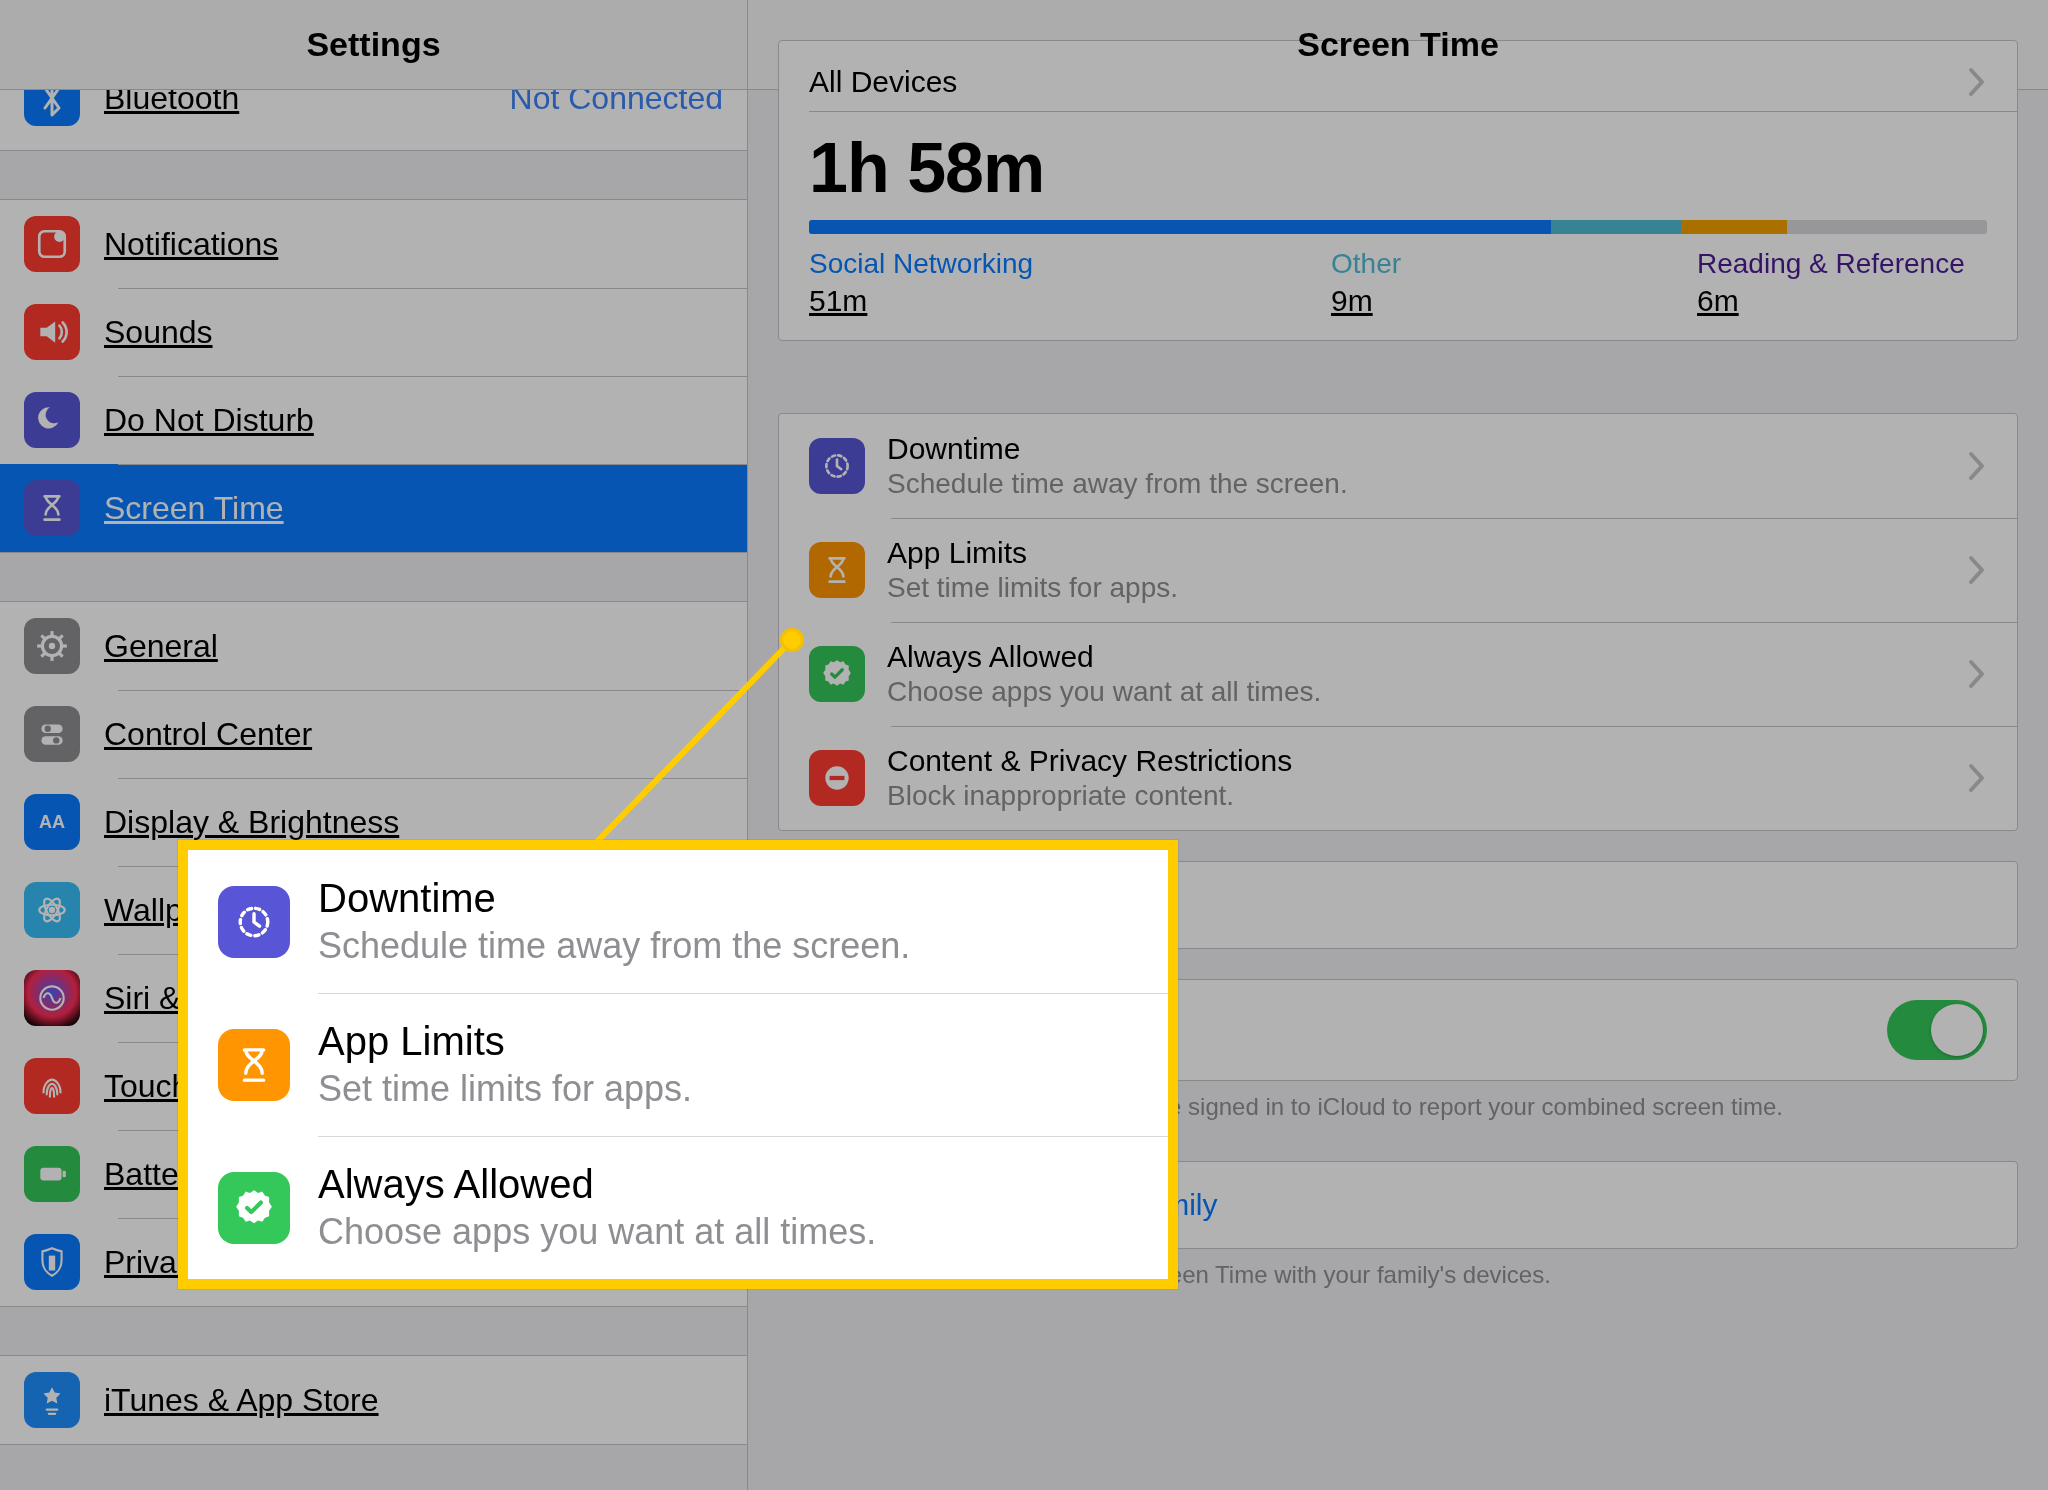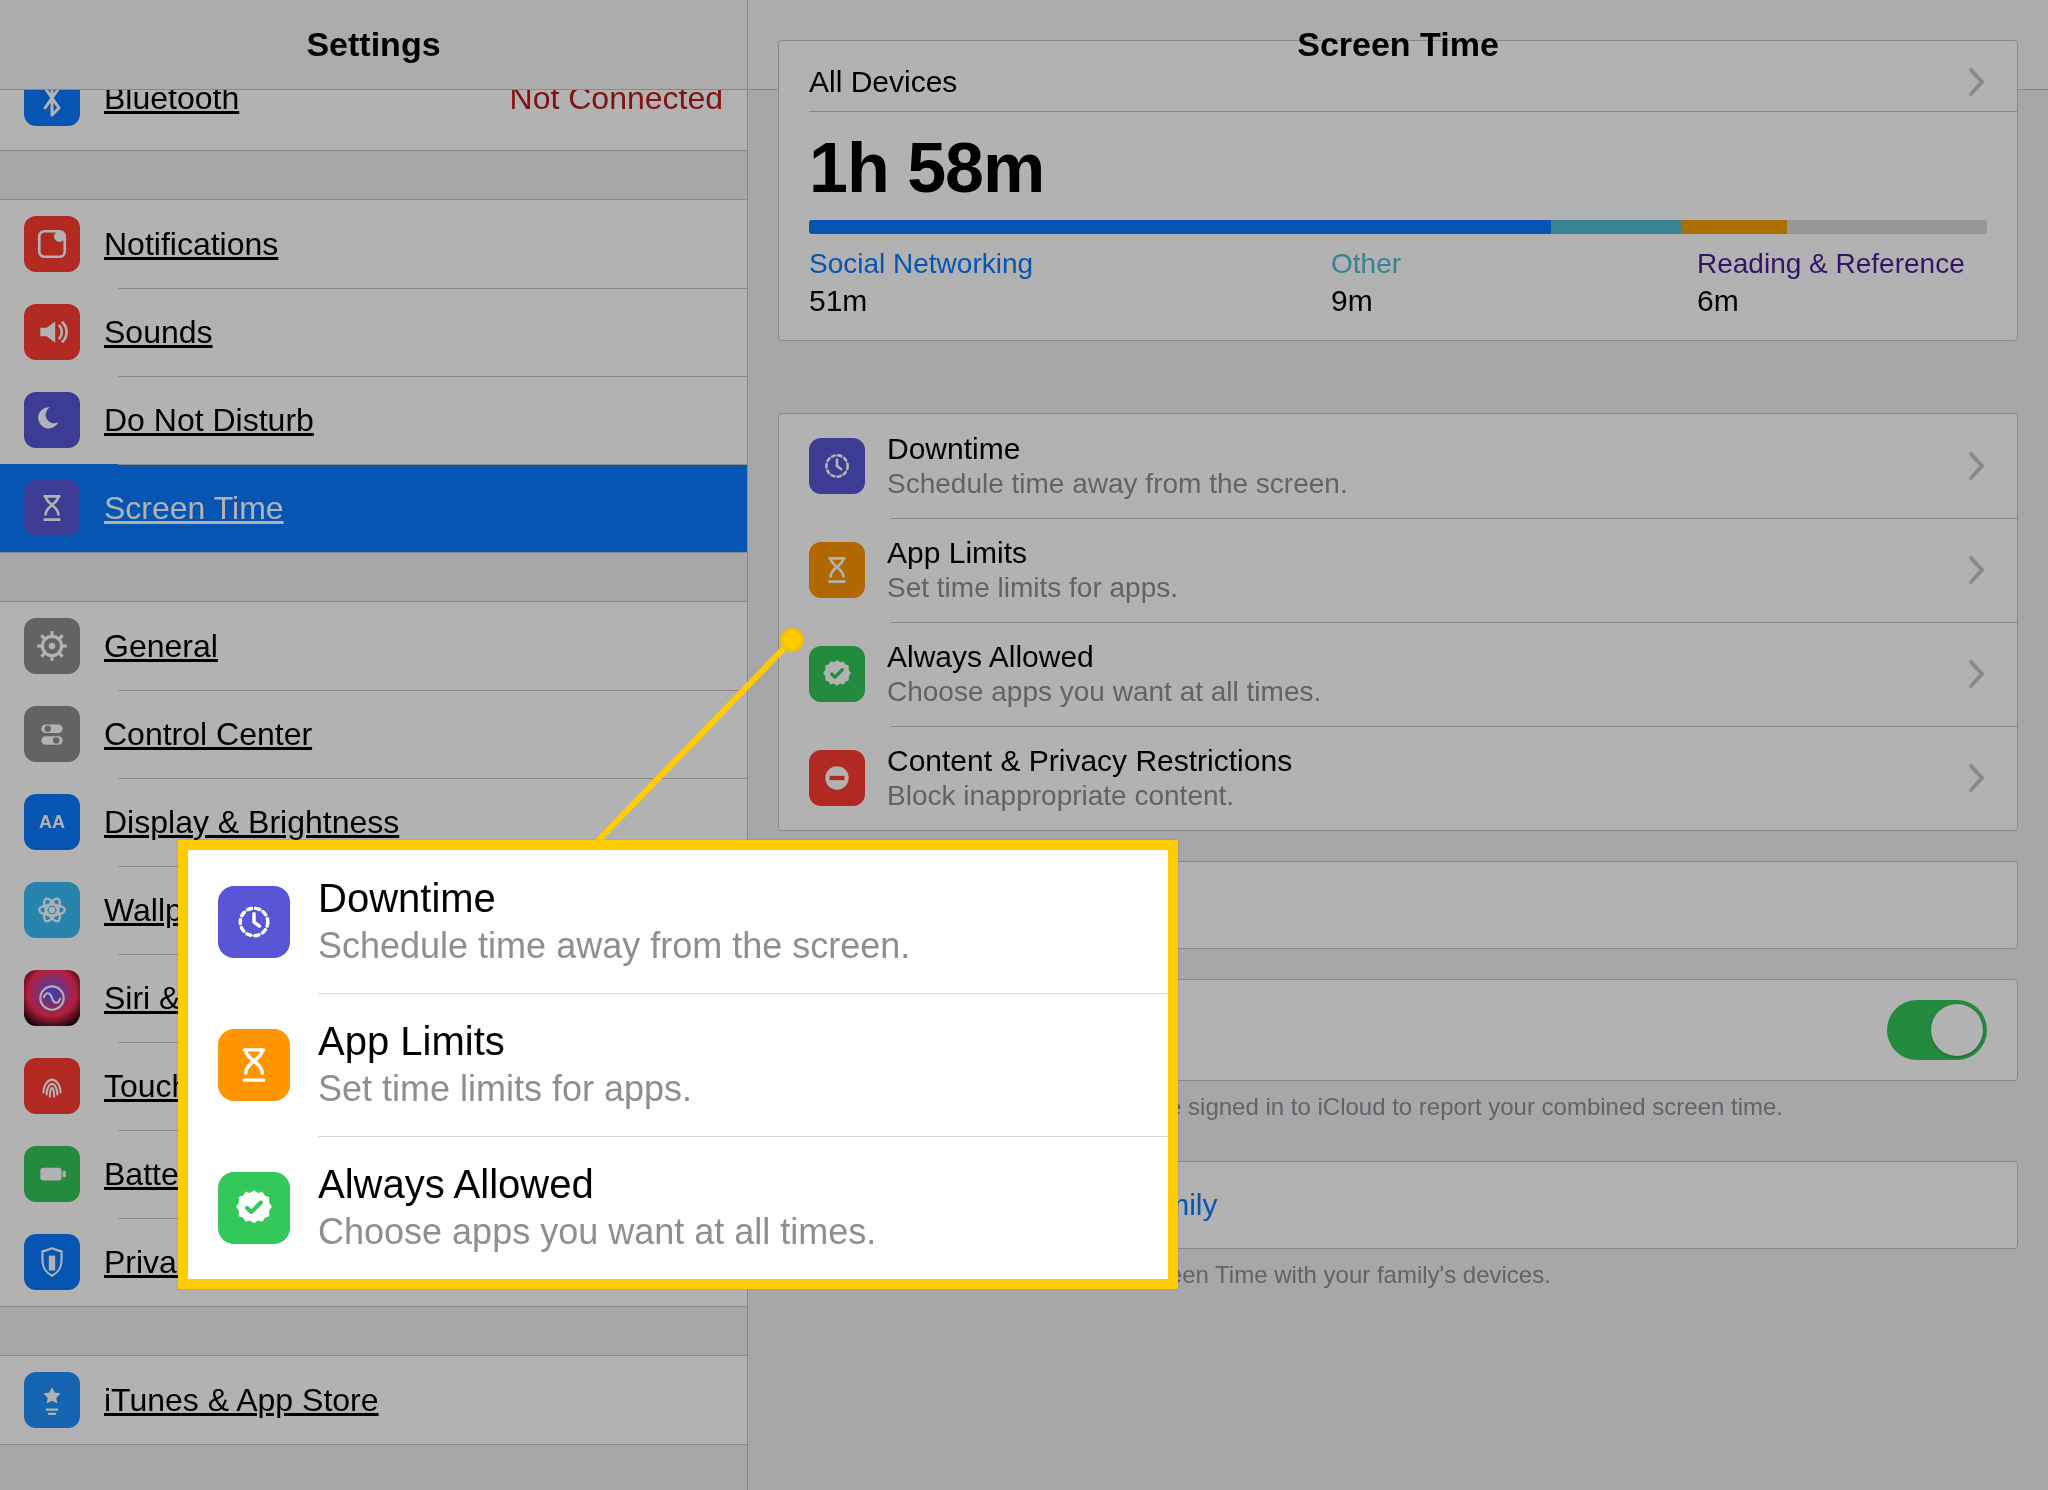--- a/index.html
+++ b/index.html
@@ -12,21 +12,21 @@
   .sidebar-header { height: 90px; display:flex; align-items:center; justify-content:center; background:#f7f7f8; border-bottom:1px solid #c5c5c7; }
   .sidebar-header h1 { font-size: 34px; font-weight: 600; color:#000; }
   .side-group { background:#fff; border-top:1px solid #c5c5c7; border-bottom:1px solid #c5c5c7; }
   .side-spacer { height: 48px; }
   .side-row { display:flex; align-items:center; height: 88px; padding: 0 24px 0 24px; position: relative; }
   .side-row + .side-row::before { content:""; position:absolute; left: 118px; right:0; top:0; height:1px; background:#c5c5c7; }
   .side-row.selected { background:#0a7aff; }
   .side-row.selected .side-label { color:#fff; }
   .side-icon { width: 56px; height:56px; border-radius:12px; margin-right: 24px; display:flex; align-items:center; justify-content:center; flex:0 0 56px; }
   .side-label { font-size: 32px; color:#000; flex:1; white-space:nowrap; overflow:hidden; text-overflow:ellipsis;text-decoration:underline; }
-  .side-trail { font-size: 32px; color:#b91c1c; margin-left: 15px; }
+  .side-trail { font-size: 32px; color:#3b82f6; margin-left: 15px; }
   
   .side-row.cropped { height: 60px; overflow:hidden; align-items:flex-start; padding-top:0; }
   .side-row.cropped .row-inner { display:flex; align-items:center; height:88px; transform: translateY(-36px); width:100%; }
 
   
   .detail { position:absolute; left:748px; top:0; right:0; bottom:0; background:#efeff4; }
   .detail-header { height: 90px; display:flex; align-items:center; justify-content:center; background:#f7f7f8; border-bottom:1px solid #c5c5c7; }
   .detail-header h1 { font-size: 34px; font-weight:600; color:#000; }
   .detail-body { padding: 0 30px; }
   .card { background:#fff; border:1px solid #c5c5c7; border-radius: 4px; overflow:hidden; }
@@ -39,21 +39,21 @@
   .usage-sep { height:1px; background:#c5c5c7; margin-left:30px; }
   .usage-time { font-size: 70px; font-weight:600; padding: 16px 30px 12px 30px; letter-spacing:-1px; }
   .usage-bar { height: 14px; margin: 0 30px 14px 30px; background:#d8d8dc; border-radius:3px; overflow:hidden; display:flex; }
   .usage-bar .seg { height:100%; }
   .usage-legend { display:flex; padding: 0 30px 22px 30px; gap: 16px; }
   .usage-legend .col { flex: 0 0 auto; }
   .usage-legend .col.a { flex:1; }
   .usage-legend .col.b { width: 350px; }
   .usage-legend .col.c { width: 290px; text-align:left; }
   .usage-legend .cat { font-size: 28px; font-weight:400; }
-  .usage-legend .val { font-size: 30px; color:#000; margin-top: 4px; }
+  .usage-legend .val { font-size: 30px; color:#000; margin-top: 4px; text-decoration: underline; }
 
   
   .opts-card { margin-top: 72px; }
   .opt-row { display:flex; align-items:center; padding: 18px 30px; position:relative; }
   .opt-row + .opt-row::before { content:""; position:absolute; left: 112px; right:0; top:0; height:1px; background:#c5c5c7; }
   .opt-icon { width:56px; height:56px; border-radius:12px; margin-right: 22px; display:flex; align-items:center; justify-content:center; flex:0 0 56px; }
   .opt-text .t { font-size: 30px; color:#000; }
   .opt-text .d { font-size: 28px; color:#8e8e93; margin-top:2px; }
   .opt-text { flex:1; }
   .chev-svg { width:20px; height:30px; flex:0 0 20px; }

